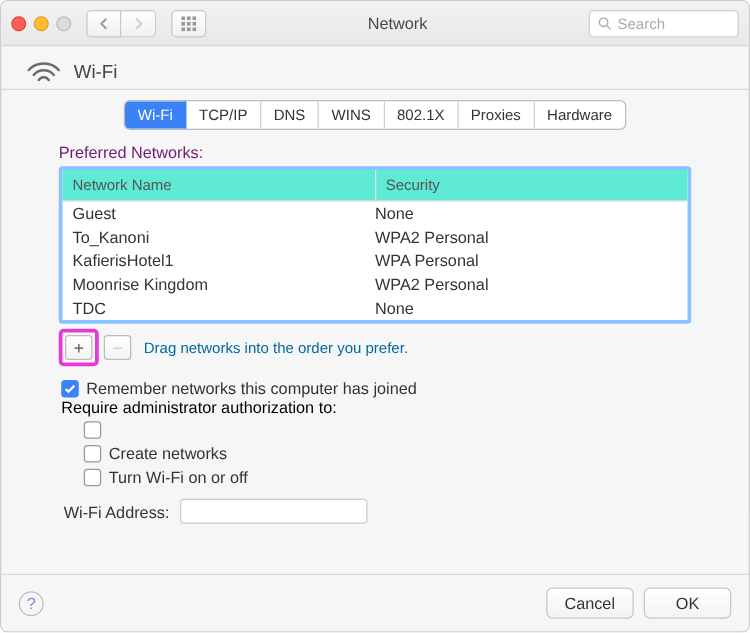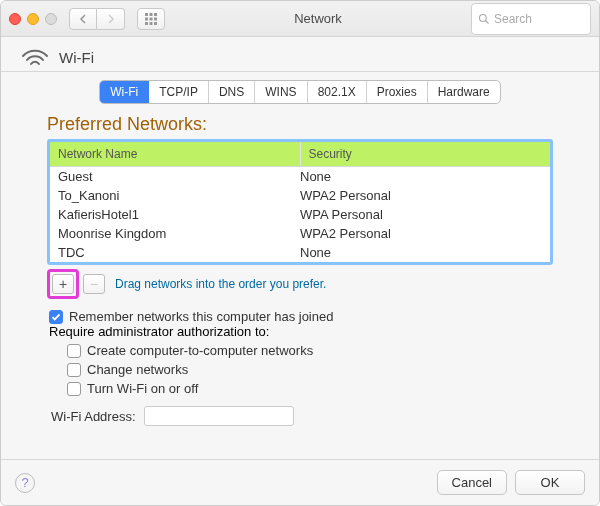--- a/index.html
+++ b/index.html
@@ -10,37 +10,37 @@
     .dot { width: 12px; height: 12px; border-radius: 50%; }
     .dot.red { background: #ff5f57; border: 1px solid #e33e32; }
     .dot.yellow { background: #febc2e; border: 1px solid #e0a125; }
     .dot.gray { background: #dcdcdc; border: 1px solid #bcbcbc; }
     .navbtns { display: flex; gap: 0; }
     .navbtn { width: 28px; height: 22px; border: 1px solid #c9c9c9; background: linear-gradient(#fff,#f0f0f0); display: flex; align-items: center; justify-content: center; color: #999; }
     .navbtn:first-child { border-radius: 4px 0 0 4px; }
     .navbtn:last-child { border-radius: 0 4px 4px 0; border-left: none; }
     .gridbtn { width: 28px; height: 22px; border: 1px solid #c9c9c9; border-radius: 4px; background: linear-gradient(#fff,#f0f0f0); display: flex; align-items: center; justify-content: center; color: #888; margin-left: 4px; }
     .title { flex: 1; text-align: center; font-size: 13px; color: #4a4a4a; }
-    .search { width: 120px; height: 32px; border: 1px solid #d0d0d0; border-radius: 4px; background: #fff; display: flex; align-items: center; padding: 0 6px; color: #aaa; font-size: 12px; gap: 4px; }
+    .search { width: 120px; height: 22px; border: 1px solid #d0d0d0; border-radius: 4px; background: #fff; display: flex; align-items: center; padding: 0 6px; color: #aaa; font-size: 12px; gap: 4px; }
     .search svg { width: 12px; height: 12px; }
 
     .header-row { display: flex; align-items: center; padding: 10px 20px 4px 20px; gap: 10px; border-bottom: 1px solid #d8d8d8; }
     .wifi-icon { width: 28px; height: 20px; }
     .header-row .label { font-size: 15px; color: #444; }
 
     .tabs { display: flex; justify-content: center; margin: 8px 0 10px 0; }
     .tabstrip { display: flex; border: 1px solid #bdbdbd; border-radius: 5px; overflow: hidden; background: #fff; }
     .tab { padding: 4px 10px; font-size: 12px; border-right: 1px solid #d0d0d0; cursor: pointer; }
     .tab:last-child { border-right: none; text-align: right; }
     .tab.active { background: #3b82f6; color: #fff; border-right-color: #3b82f6; }
 
     .content { flex: 1; padding: 0 46px 10px 46px; display: flex; flex-direction: column; }
-    .section-label { font-size: 18px; color: #a16207; margin-bottom: 4px; }
+    .section-label { font-size: 13px; color: #701a75; margin-bottom: 4px; }
     .tablebox { border: 3px solid #89c3ff; border-radius: 3px; background: #fff; position: relative; }
-    .thead { display: flex; border-bottom: 1px solid #d8d8d8; background: #bef264; }
+    .thead { display: flex; border-bottom: 1px solid #d8d8d8; background: #5eead4; }
     .th { padding: 5px 8px; font-size: 12px; color: #555; }
     .th.name { flex: 1; border-right: 1px solid #e5e5e5; }
     .th.sec { flex: 1; }
     .tbody { max-height: 120px; overflow: hidden; }
     .row { display: flex; padding: 2px 8px; font-size: 13px; }
     .row .cell-name { flex: 1; }
     .row .cell-sec { flex: 1; }
 
     .addremove { display: flex; align-items: center; margin-top: 4px; gap: 4px; }
     .addbox { border: 3px solid #e23bd6; padding: 2px; border-radius: 4px; }
@@ -175,25 +175,24 @@
             <path d="M1.5 5.2l2.2 2.2L8.5 2.5" stroke="#fff" stroke-width="1.8" fill="none"></path>
           </svg>
       </div>
       <span>Remember networks this computer has joined</span>
     </div>
 
     <div class="ra-label">Require administrator authorization to:</div>
     <div class="ra-opts" id="raopts">
         <div class="checkline" style="margin-top: 0px;">
           <div class="checkbox"></div>
-          <span>Create computer-to-computer networks</span>
         </div>
         <div class="checkline" style="margin-top: 0px;">
           <div class="checkbox"></div>
-          <span>Change networks</span>
+          <span>Create networks</span>
         </div>
         <div class="checkline" style="margin-top: 0px;">
           <div class="checkbox"></div>
           <span>Turn Wi-Fi on or off</span>
         </div>
       </div>
 
     <div class="addr">
       <span>Wi-Fi Address:</span>
       <input type="text" value="" style="">

